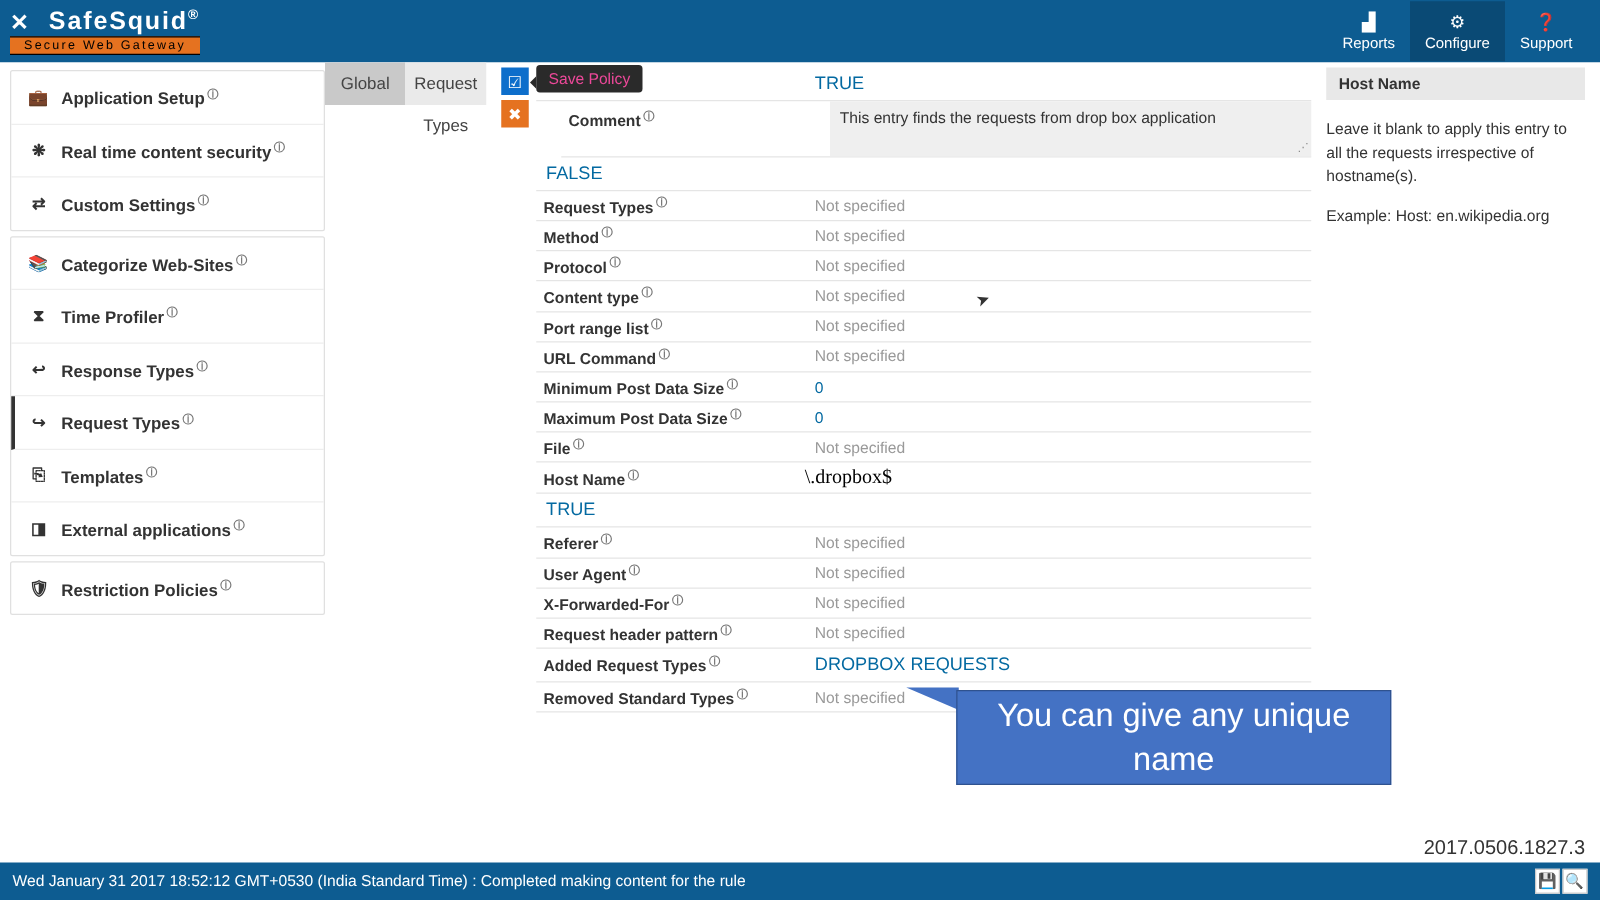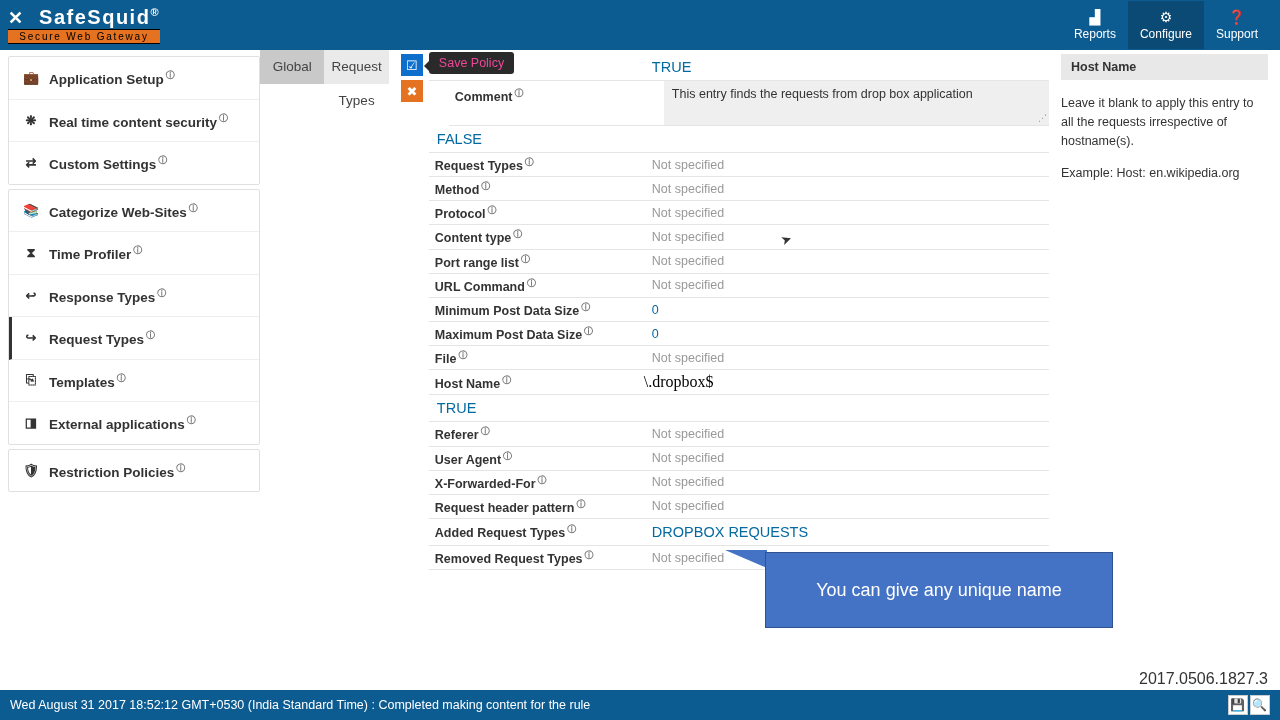--- a/index.html
+++ b/index.html
@@ -47,21 +47,21 @@
 .row-val.input { font-size:16px; font-family:Georgia, serif; color:#000; padding:3px 0; }
 .comment-row { align-items:flex-start;margin-left:20px; }
 .comment-val { background:#efefef; padding:6px 8px; font-size:12.5px; color:#333; flex:1; min-height:44px; position:relative; }
 .resize-grip { position:absolute; right:2px; bottom:2px; font-size:9px; color:#888; }
 .send-icon { position:absolute; right:488px; top:232px; font-size:13px; color:#333; transform:rotate(-20deg); }
 
 .help-panel { width:225px; padding:0 12px 0 6px; font-size:12.5px; color:#333; }
 .help-title { background:#e8e8e8; padding:6px 10px; font-weight:600; margin-bottom:14px; }
 .help-p { margin-bottom:14px; line-height:1.5; }
 
-.callout { position:absolute; left:765px; top:552px; width:348px; height:76px; background:#4472c4; border:1.5px solid #2f528f; color:#fff; font-size:18px; display:flex; align-items:center; justify-content:center; text-align:center; padding:6px 18px; line-height:1.35; }
+.callout { position:absolute; left:765px; top:552px; width:348px; height:76px; background:#4472c4; border:1.5px solid #2f528f; color:#fff; font-size:26px; display:flex; align-items:center; justify-content:center; text-align:center; padding:6px 18px; line-height:1.35; }
 .callout-arrow { position:absolute; left:725px; top:550px; width:0; height:0; border-right:42px solid #4472c4; border-top:0 solid transparent; border-bottom:18px solid transparent; }
 .callout-arrow::before { content:""; position:absolute; left:-2px; top:-2px; border-right:44px solid #2f528f; border-top:0 solid transparent; border-bottom:20px solid transparent; z-index:-1; }
 
 .footer { position:absolute; bottom:0; left:0; right:0; height:30px; background:#0d5c91; color:#fff; font-size:12.5px; display:flex; align-items:center; padding:0 10px; }
 .footer-right { margin-left:auto; display:flex; align-items:center; gap:2px; }
 .foot-btn { width:20px; height:20px; background:#fff; color:#333; display:flex; align-items:center; justify-content:center; font-size:12px; cursor:pointer; border:1px solid #ccc; }
 .version { position:absolute; right:12px; bottom:32px; font-size:16px; color:#333; }
 </style>
 </head>
 <body>
@@ -211,39 +211,39 @@
           </div>
         <div class="row">
             <div class="row-lbl"><span>Request header pattern</span><span class="info-dot">ⓘ</span></div>
             <div class="row-val ns">Not specified</div>
           </div>
         <div class="row">
             <div class="row-lbl"><span>Added Request Types</span><span class="info-dot">ⓘ</span></div>
             <div class="row-val big">DROPBOX REQUESTS</div>
           </div>
         <div class="row">
-            <div class="row-lbl"><span>Removed Request Types</span><span class="info-dot">ⓘ</span></div>
+            <div class="row-lbl"><span>Removed Standard Types</span><span class="info-dot">ⓘ</span></div>
             <div class="row-val ns">Not specified</div>
           </div>
       </div>
       <div class="help-panel">
         <div class="help-title">Host Name</div>
         <div class="help-p">Leave it blank to apply this entry to all the requests irrespective of hostname(s).</div>
         <div class="help-p">Example: Host: en.wikipedia.org</div>
       </div>
     </div>
   </div>
 </div>
 
 <span class="send-icon">➤</span>
 
 <div class="callout-arrow"></div>
 <div class="callout">You can give any unique name</div>
 
 <div class="version">2017.0506.1827.3</div>
 
 <div class="footer">
-  <span>Wed August 31 2017 18:52:12 GMT+0530 (India Standard Time) : Completed making content for the rule</span>
+  <span>Wed January 31 2017 18:52:12 GMT+0530 (India Standard Time) : Completed making content for the rule</span>
   <div class="footer-right">
     <div class="foot-btn">💾</div>
     <div class="foot-btn">🔍</div>
   </div>
 </div>
 
 </body></html>

